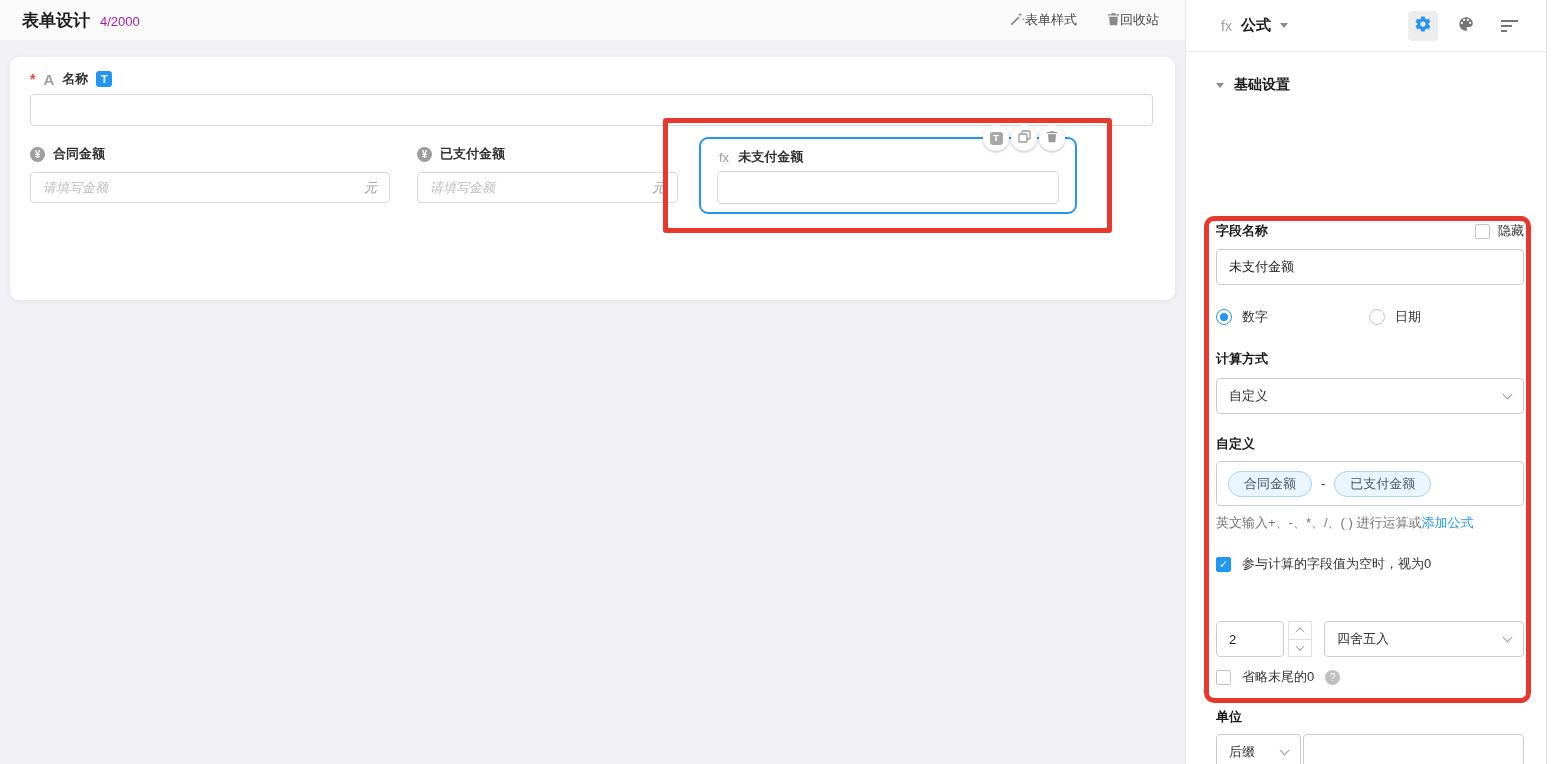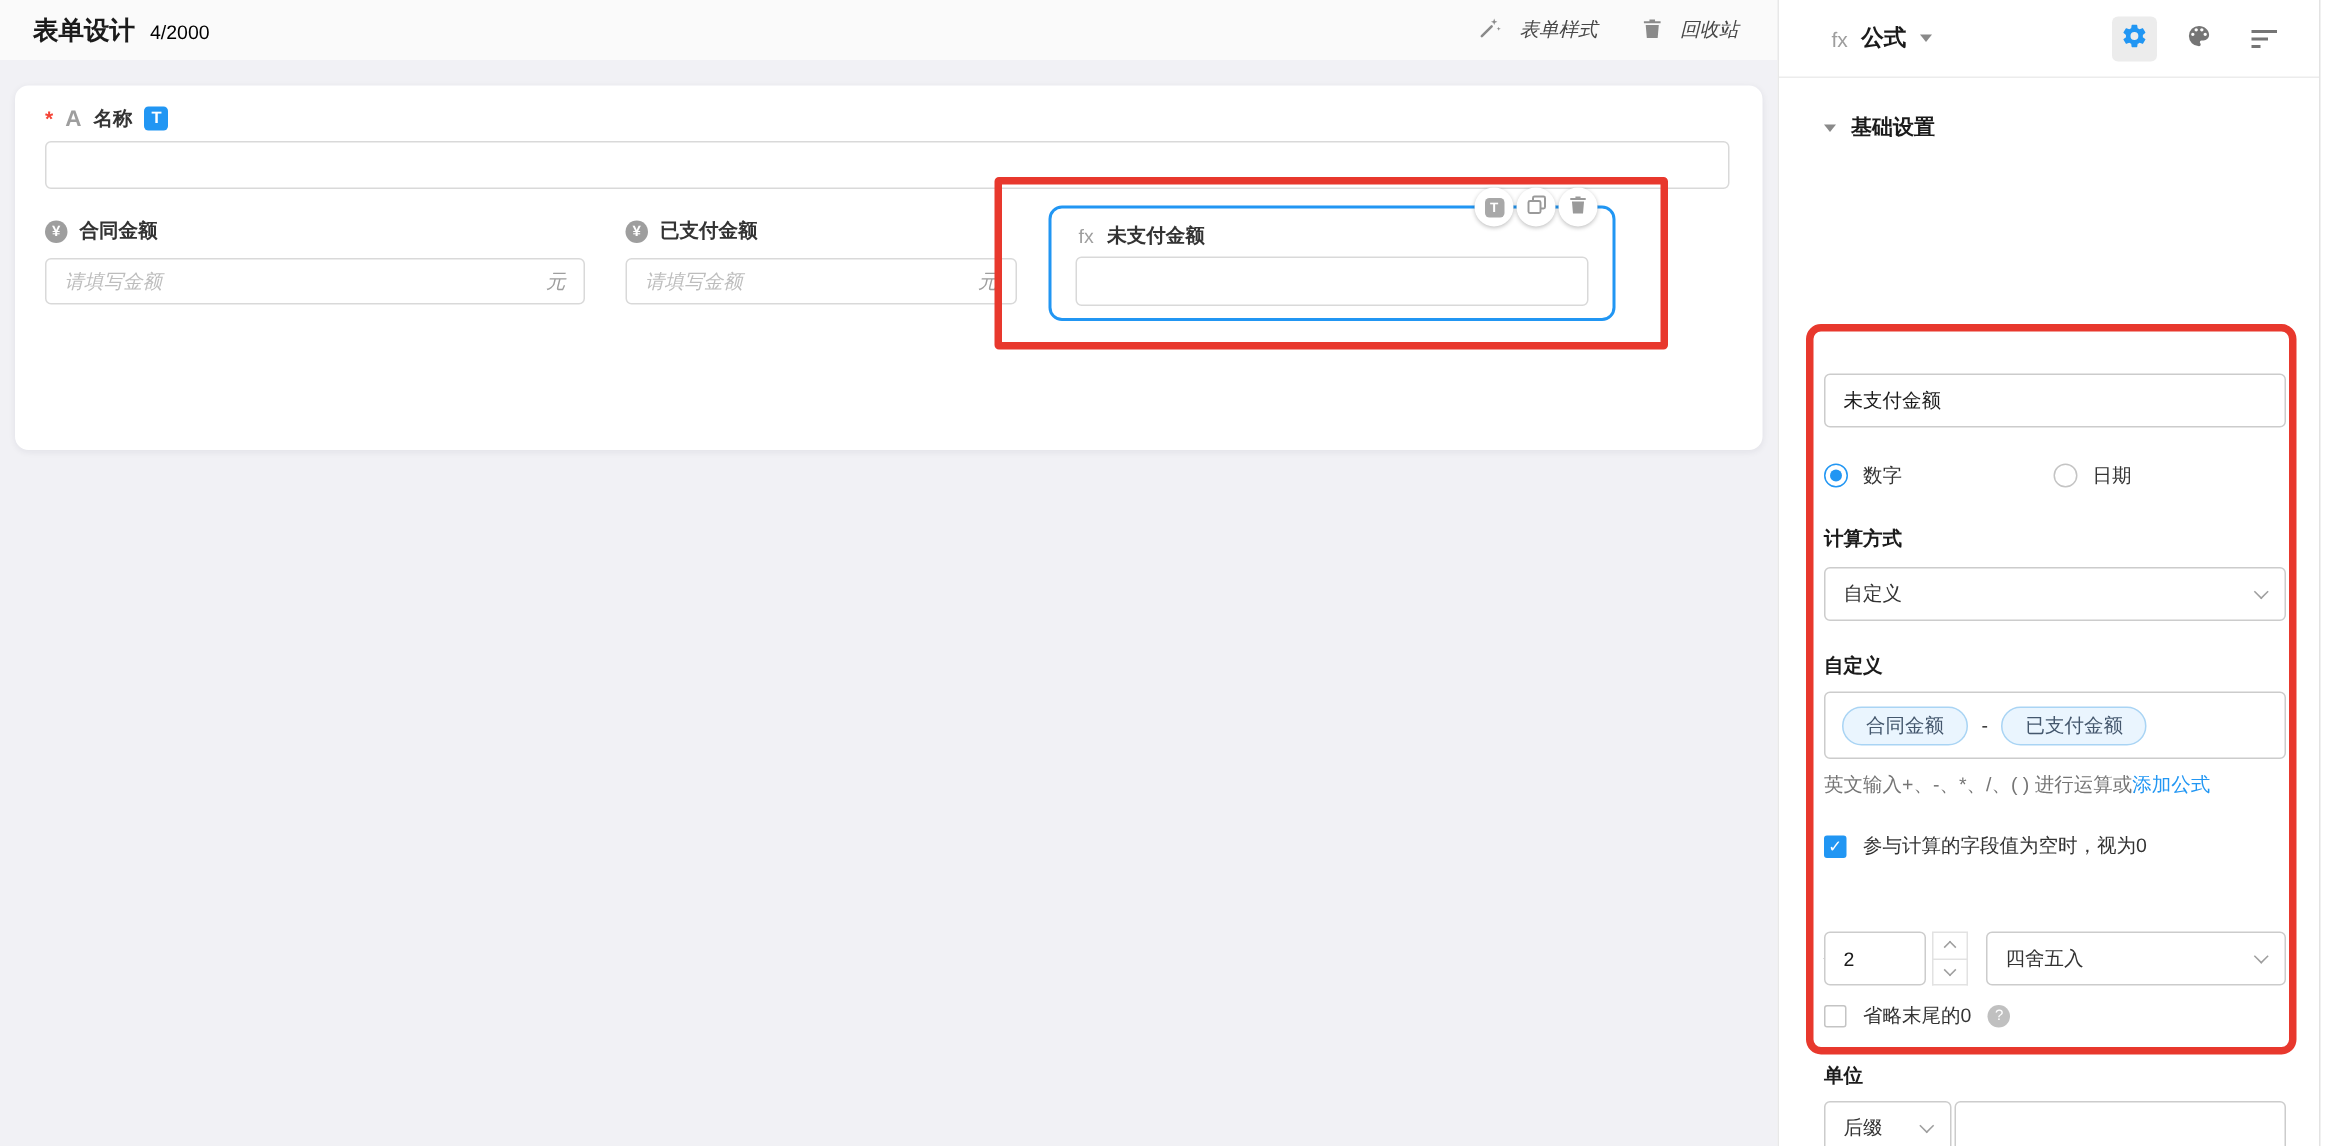--- a/index.html
+++ b/index.html
@@ -6,23 +6,23 @@
 html,body { width:1560px; height:764px; }
 body {
   position:relative; overflow:hidden; background:#f1f1f5;
   font-family:"Liberation Sans","DejaVu Sans",sans-serif; font-size:13px; color:#333;
 }
 
 .topbar { position:absolute; left:0; top:0; width:1185px; height:40px; background:#fafafa;
   display:flex; align-items:center; justify-content:space-between; padding:0 26px 0 22px; }
 .tb-left { display:flex; align-items:baseline; gap:10px; }
 .tb-title { font-size:17px; font-weight:bold; color:#1b1b1b; }
-.tb-count { font-size:13px; color:#000000; }
+.tb-count { font-size:13px; color:#a21caf; }
 .tb-right { display:flex; gap:30px; }
-.tb-btn { display:flex; align-items:center; gap:12px; color:#474747; cursor:pointer;font-style:italic; }
+.tb-btn { display:flex; align-items:center; gap:0; color:#474747; cursor:pointer; }
 
 .card { position:absolute; left:10px; top:57px; width:1165px; height:243px; background:#fff;
   border-radius:9px; box-shadow:0 1px 5px rgba(30,30,60,.07); }
 .fieldlabel { position:absolute; display:flex; align-items:center; gap:8px; font-weight:bold; color:#333; }
 .req { color:#f44336; font-size:14px; }
 .icon-A { color:#9e9e9e; font-weight:bold; font-size:15px; }
 .badge-T { width:16px; height:16px; background:#2196f3; border-radius:3px; color:#fff; font-size:11px;
   font-weight:bold; display:flex; align-items:center; justify-content:center; }
 .yen { width:15px; height:15px; border-radius:50%; background:#9e9e9e; color:#fff; font-size:10px;
   display:flex; align-items:center; justify-content:center; flex:none; }
@@ -241,20 +241,27 @@
       </div>
     </div>
   </div>
 
   <div class="p-abs sec-row">
     <span class="tri"></span>
     <span class="sec-title">基础设置</span>
   </div>
 
 
+  <div class="p-abs row-fieldname">
+    <span class="p-label">字段名称</span>
+    <span class="hide-wrap">
+      <span class="cb"></span>
+      <span>隐藏</span>
+    </span>
+  </div>
   <input class="p-abs fn-input" value="未支付金额" style="">
 
   <div class="p-abs radios">
     <span class="radio-item">
       <span class="radio on"></span>
       <span>数字</span>
     </span>
     <span class="radio-item">
       <span class="radio"></span>
       <span>日期</span>

